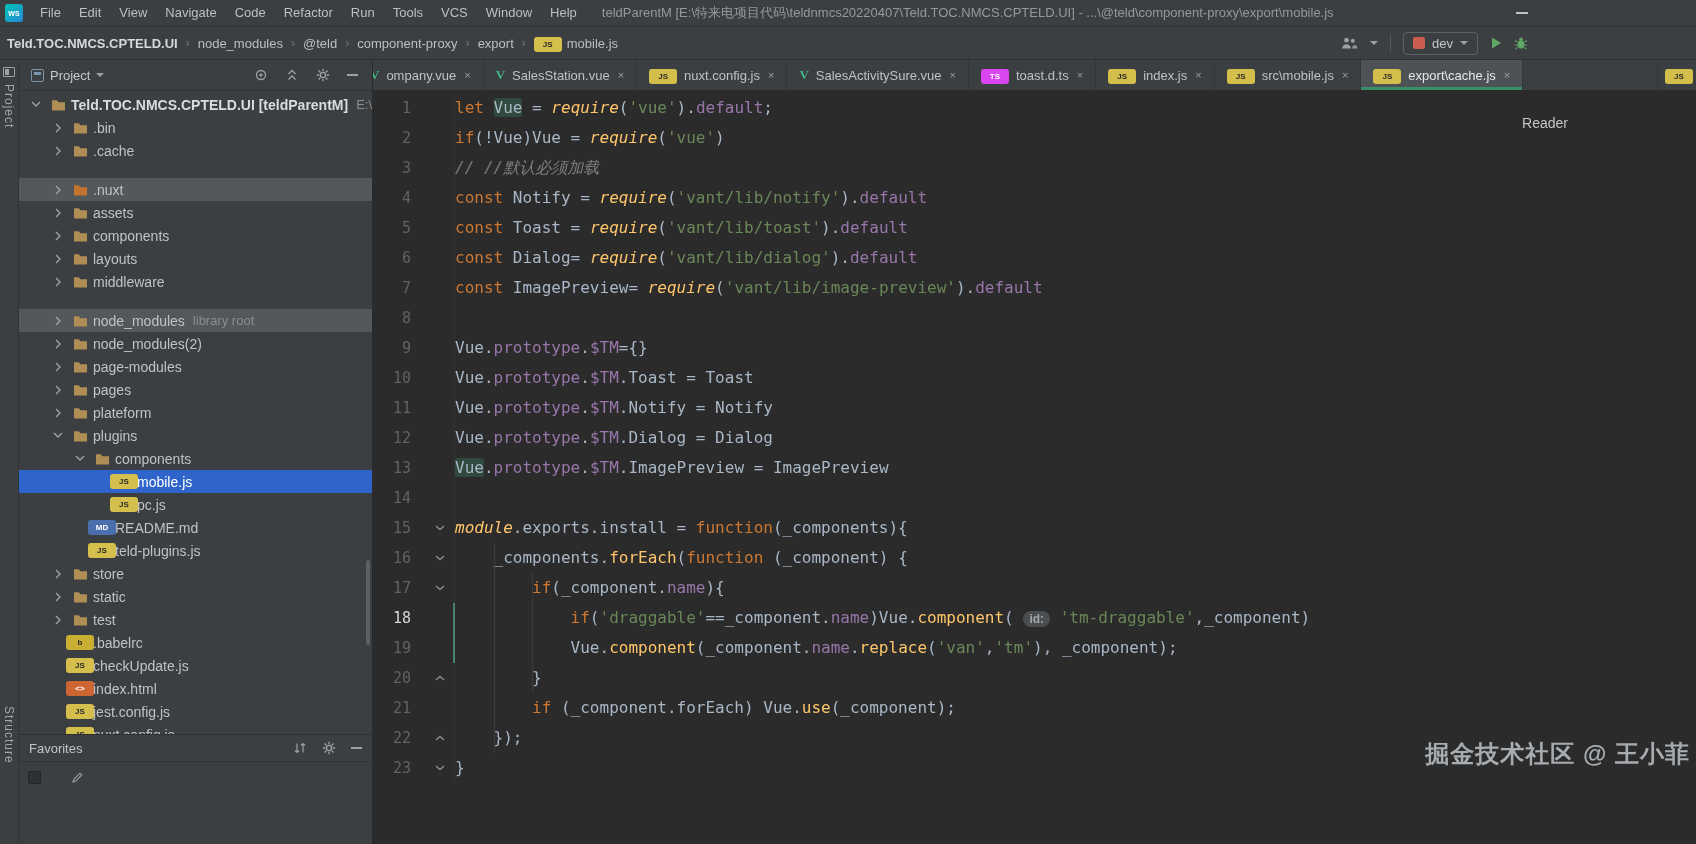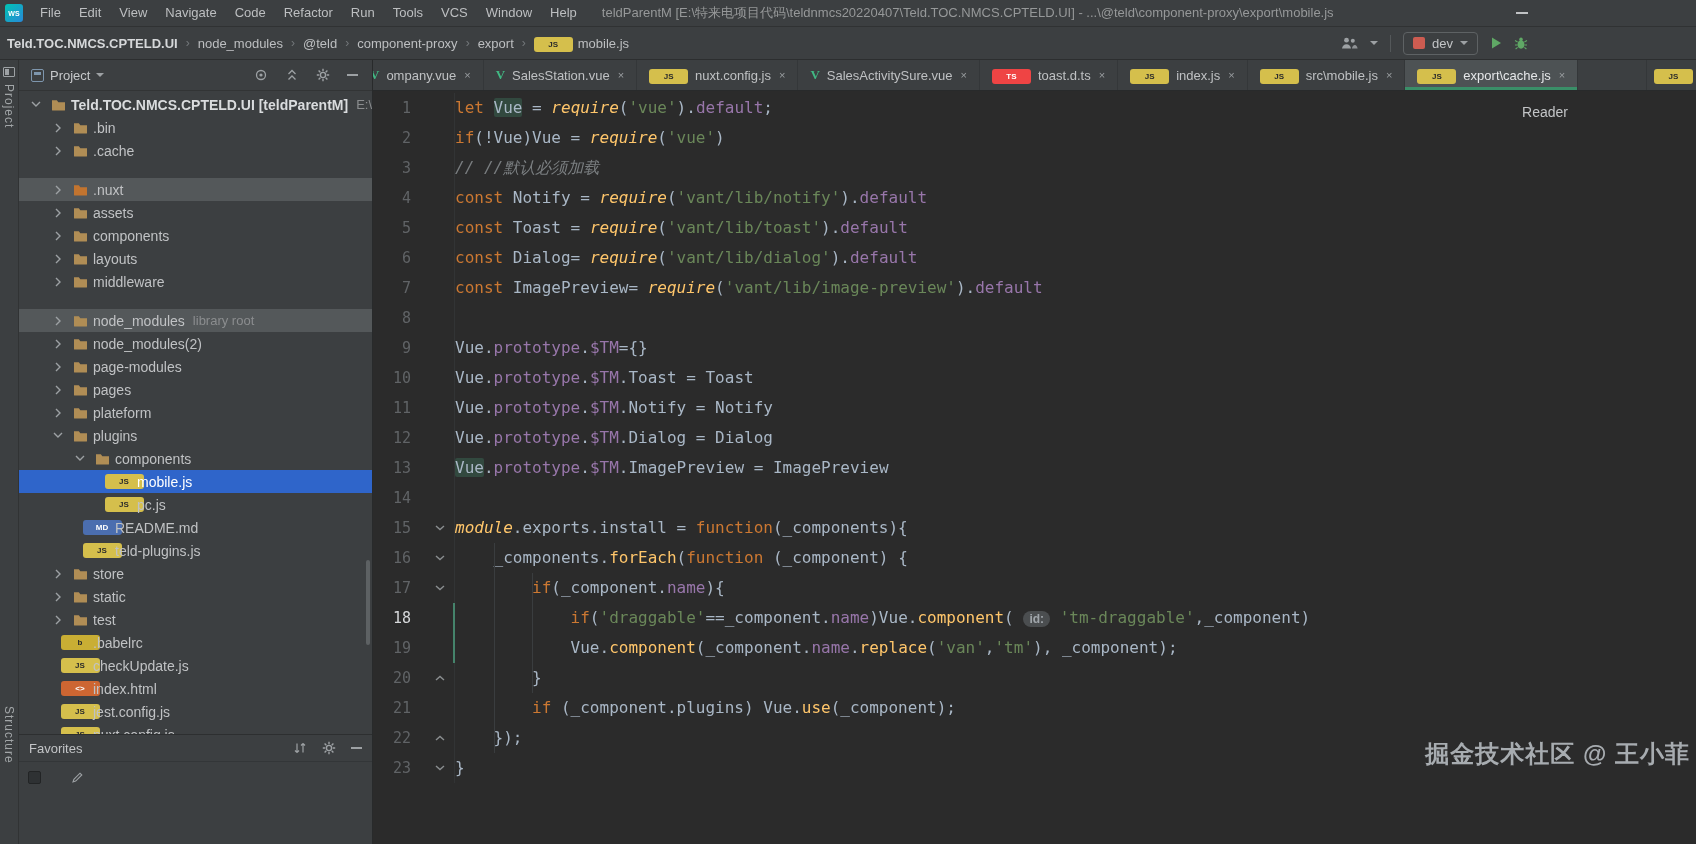--- a/index.html
+++ b/index.html
@@ -64,21 +64,21 @@
 
   
   .editor-col { flex:1; display:flex; flex-direction:column; min-width:0; }
   .tabbar { height:31px; background:#3c3f41; border-bottom:1px solid #282a2b; display:flex; align-items:stretch; position:relative; overflow:hidden; flex:none; }
   .tab { display:inline-flex; align-items:center; gap:7px; padding:0 12px; border-right:1px solid #343739; font-size:13px; color:#bfc1c3; white-space:nowrap; cursor:default; }
   .tab.partial { margin-left:-15px; }
   .tab.active { background:#4d5254; color:#e5e7e9; box-shadow:inset 0 -3px 0 #3a8f68; }
   .tab.sliver { position:absolute; right:-5px; top:0; height:100%; border-left:1px solid #343739; padding:0 7px; background:#3c3f41; }
   .tab-close { color:#9a9ea1; font-size:11px; margin-left:1px; }
 
-  .sqicon { display:inline-flex; width:39px; height:15px; border-radius:3px; align-items:center; justify-content:center; font-size:8px; font-weight:bold; font-family:"Liberation Sans",sans-serif; flex:none; }
+  .sqicon { display:inline-flex; width:28px; height:15px; border-radius:3px; align-items:center; justify-content:center; font-size:8px; font-weight:bold; font-family:"Liberation Sans",sans-serif; flex:none; }
   .vueicon { color:#41b883; font-weight:bold; font-size:13px; font-family:"Liberation Serif",serif; }
 
   .code-area { flex:1; background:#2b2b2b; position:relative; overflow:hidden; padding-top:2px; }
   .code-line { display:flex; height:30px; line-height:30px; white-space:pre; font-family:"DejaVu Sans Mono",monospace; font-size:16px; }
   .gutter { flex:0 0 82px; display:flex; position:relative; border-right:1px solid #323435; }
   .ln { flex:0 0 38px; text-align:right; color:#606366; font-size:15px; }
   .code-line.current .ln { color:#d6d8da; }
   .fold { position:absolute; right:7px; top:0; width:14px; height:30px; display:flex; align-items:center; justify-content:center; }
   .chg { position:absolute; right:-1px; top:0; width:2px; height:30px; background:#45836b; }
   .ct { flex:1; }
@@ -87,21 +87,21 @@
   .tk-pl   { color:#a9b7c6; }
   .tk-str  { color:#6a8759; }
   .tk-com  { color:#7a7e80; font-style:italic; }
   .tk-fn   { color:#ffc66b; }
   .tk-fni  { color:#ffc66b; font-style:italic; }
   .tk-prop { color:#9876aa; }
   .tk-hl   { color:#a9b7c6; background:#32493f; border-radius:2px; }
   .tk-hint { background:#4b4e50; color:#a0a6ab; border-radius:8px; padding:1px 6px; font-size:12px; font-family:"Liberation Sans",sans-serif;font-weight:bold; }
 
   .iguide { position:absolute; width:1px; background:#3a3d3f; }
-  .reader { position:absolute; top:13px; right:128px; font-family:"Liberation Sans",sans-serif; font-size:14px; color:#c3c5c7; }
+  .reader { position:absolute; top:24px; right:128px; font-family:"Liberation Sans",sans-serif; font-size:14px; color:#c3c5c7; }
   .watermark { position:absolute; right:6px; bottom:74px; font-size:24px; font-weight:700; color:#b9bec3; opacity:.88; letter-spacing:1px; font-family:"Liberation Sans","DejaVu Sans",sans-serif; }
 </style>
 </head>
 <body>
 
 <div class="menubar">
   <div class="logo">WS</div>
   <div class="menu-items" id="menu-items">
       <span class="menu-item">File</span>
       <span class="menu-item">Edit</span>
@@ -581,21 +581,21 @@
           <span class="tab-ic"><span class="sqicon" style="background:#d5bf4c;color:#2b2b2b">JS</span></span>
           <span class="tab-label">nuxt.config.js</span>
           <span class="tab-close">×</span>
         </span>
         <span class="tab">
           <span class="tab-ic"><span class="vueicon">V</span></span>
           <span class="tab-label">SalesActivitySure.vue</span>
           <span class="tab-close">×</span>
         </span>
         <span class="tab">
-          <span class="tab-ic"><span class="sqicon" style="background:#ef4444;color:#fff">TS</span></span>
+          <span class="tab-ic"><span class="sqicon" style="background:#d946ef;color:#fff">TS</span></span>
           <span class="tab-label">toast.d.ts</span>
           <span class="tab-close">×</span>
         </span>
         <span class="tab">
           <span class="tab-ic"><span class="sqicon" style="background:#d5bf4c;color:#2b2b2b">JS</span></span>
           <span class="tab-label">index.js</span>
           <span class="tab-close">×</span>
         </span>
         <span class="tab">
           <span class="tab-ic"><span class="sqicon" style="background:#d5bf4c;color:#2b2b2b">JS</span></span>
@@ -638,21 +638,21 @@
                   <path d="M1 1l4 3.5L9 1" stroke="#8a8e90" stroke-width="1.4" fill="none"></path>
                 </svg></span></span><span class="ct"><span class="tk-pl">    _components.</span><span class="tk-fn">forEach</span><span class="tk-pl">(</span><span class="tk-kw">function</span><span class="tk-pl"> (_component) {</span></span></div>
           <div class="code-line"><span class="gutter"><span class="ln">17</span><span class="fold"><svg width="10" height="6">
                   <path d="M1 1l4 3.5L9 1" stroke="#8a8e90" stroke-width="1.4" fill="none"></path>
                 </svg></span></span><span class="ct"><span class="tk-pl">        </span><span class="tk-kw">if</span><span class="tk-pl">(_component.</span><span class="tk-prop">name</span><span class="tk-pl">){</span></span></div>
           <div class="code-line current"><span class="gutter"><span class="ln">18</span><span class="chg"></span></span><span class="ct"><span class="tk-pl">            </span><span class="tk-kw">if</span><span class="tk-pl">(</span><span class="tk-str">'draggable'</span><span class="tk-pl">==_component.</span><span class="tk-prop">name</span><span class="tk-pl">)Vue.</span><span class="tk-fn">component</span><span class="tk-pl">( </span><span class="tk-hint">id:</span><span class="tk-pl"> </span><span class="tk-str">'tm-draggable'</span><span class="tk-pl">,_component)</span></span></div>
           <div class="code-line"><span class="gutter"><span class="ln">19</span><span class="chg"></span></span><span class="ct"><span class="tk-pl">            Vue.</span><span class="tk-fn">component</span><span class="tk-pl">(_component.</span><span class="tk-prop">name</span><span class="tk-pl">.</span><span class="tk-fn">replace</span><span class="tk-pl">(</span><span class="tk-str">'van'</span><span class="tk-pl">,</span><span class="tk-str">'tm'</span><span class="tk-pl">), _component);</span></span></div>
           <div class="code-line"><span class="gutter"><span class="ln">20</span><span class="fold"><svg width="10" height="6">
                   <path d="M1 5l4-3.5L9 5" stroke="#8a8e90" stroke-width="1.4" fill="none"></path>
                 </svg></span></span><span class="ct"><span class="tk-pl">        }</span></span></div>
-          <div class="code-line"><span class="gutter"><span class="ln">21</span></span><span class="ct"><span class="tk-pl">        </span><span class="tk-kw">if</span><span class="tk-pl"> (_component.plugins) Vue.</span><span class="tk-fn">use</span><span class="tk-pl">(_component);</span></span></div>
+          <div class="code-line"><span class="gutter"><span class="ln">21</span></span><span class="ct"><span class="tk-pl">        </span><span class="tk-kw">if</span><span class="tk-pl"> (_component.forEach) Vue.</span><span class="tk-fn">use</span><span class="tk-pl">(_component);</span></span></div>
           <div class="code-line"><span class="gutter"><span class="ln">22</span><span class="fold"><svg width="10" height="6">
                   <path d="M1 5l4-3.5L9 5" stroke="#8a8e90" stroke-width="1.4" fill="none"></path>
                 </svg></span></span><span class="ct"><span class="tk-pl">    });</span></span></div>
           <div class="code-line"><span class="gutter"><span class="ln">23</span><span class="fold"><svg width="10" height="6">
                   <path d="M1 1l4 3.5L9 1" stroke="#8a8e90" stroke-width="1.4" fill="none"></path>
                 </svg></span></span><span class="ct"><span class="tk-pl">}</span></span></div>
         </div>
       <div class="reader">Reader</div>
       <div class="watermark">掘金技术社区 @ 王小菲</div>
     </div>

